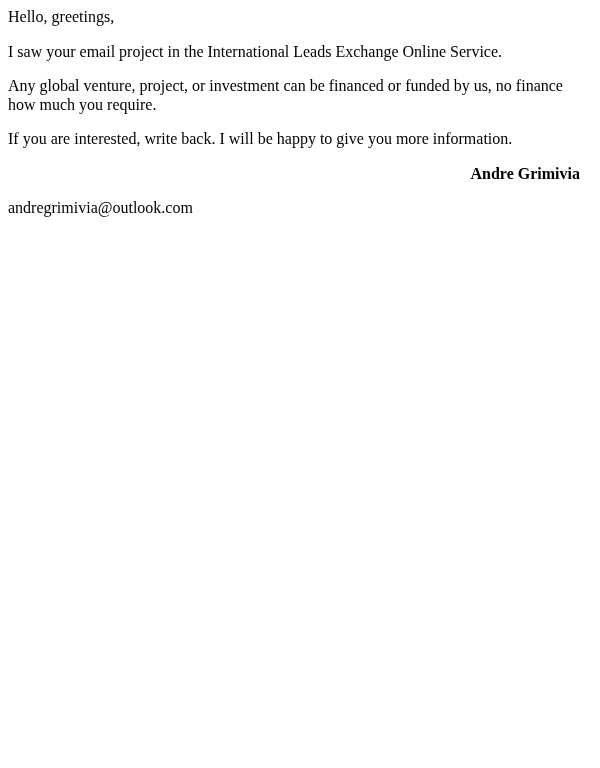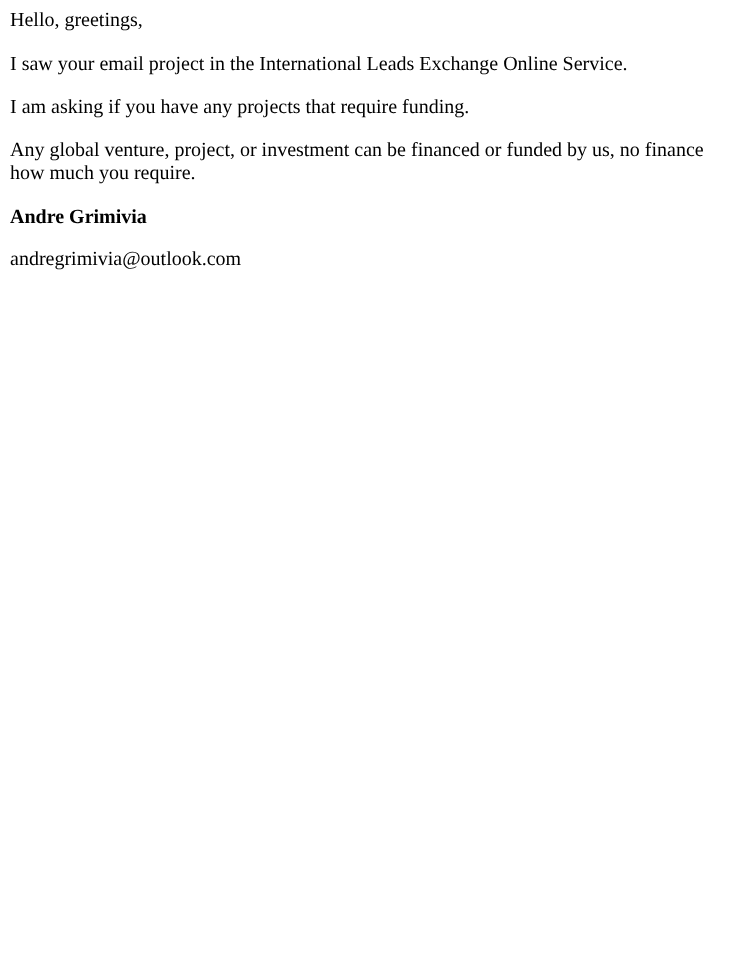--- a/index.html
+++ b/index.html
@@ -27,28 +27,29 @@
     font-size: 16px;
     line-height: 1.16;
     color: #000000;
   }
   p.para:last-child {
     margin-bottom: 0;
     font-family: Liberation Serif, serif;
   }
   .signature-name {
     font-weight: bold;
+    text-align: right;
   }
   .email-address {
     font-family: "Liberation Serif", serif;
   }
 </style>
 </head>
 <body>
 
 <div class="email-body">
   <p class="para">Hello, greetings,</p>
   <p class="para">I saw your email project in the International Leads Exchange Online Service.</p>
-  <p class="para">I am asking if you have any projects that require funding.</p>
   <p class="para">Any global venture, project, or investment can be financed or funded by us, no finance how much you require.</p>
+  <p class="para">If you are interested, write back. I will be happy to give you more information.</p>
   <p class="para signature-name">Andre Grimivia</p>
   <p class="para email-address">andregrimivia@outlook.com</p>
 </div>
 
 </body></html>

